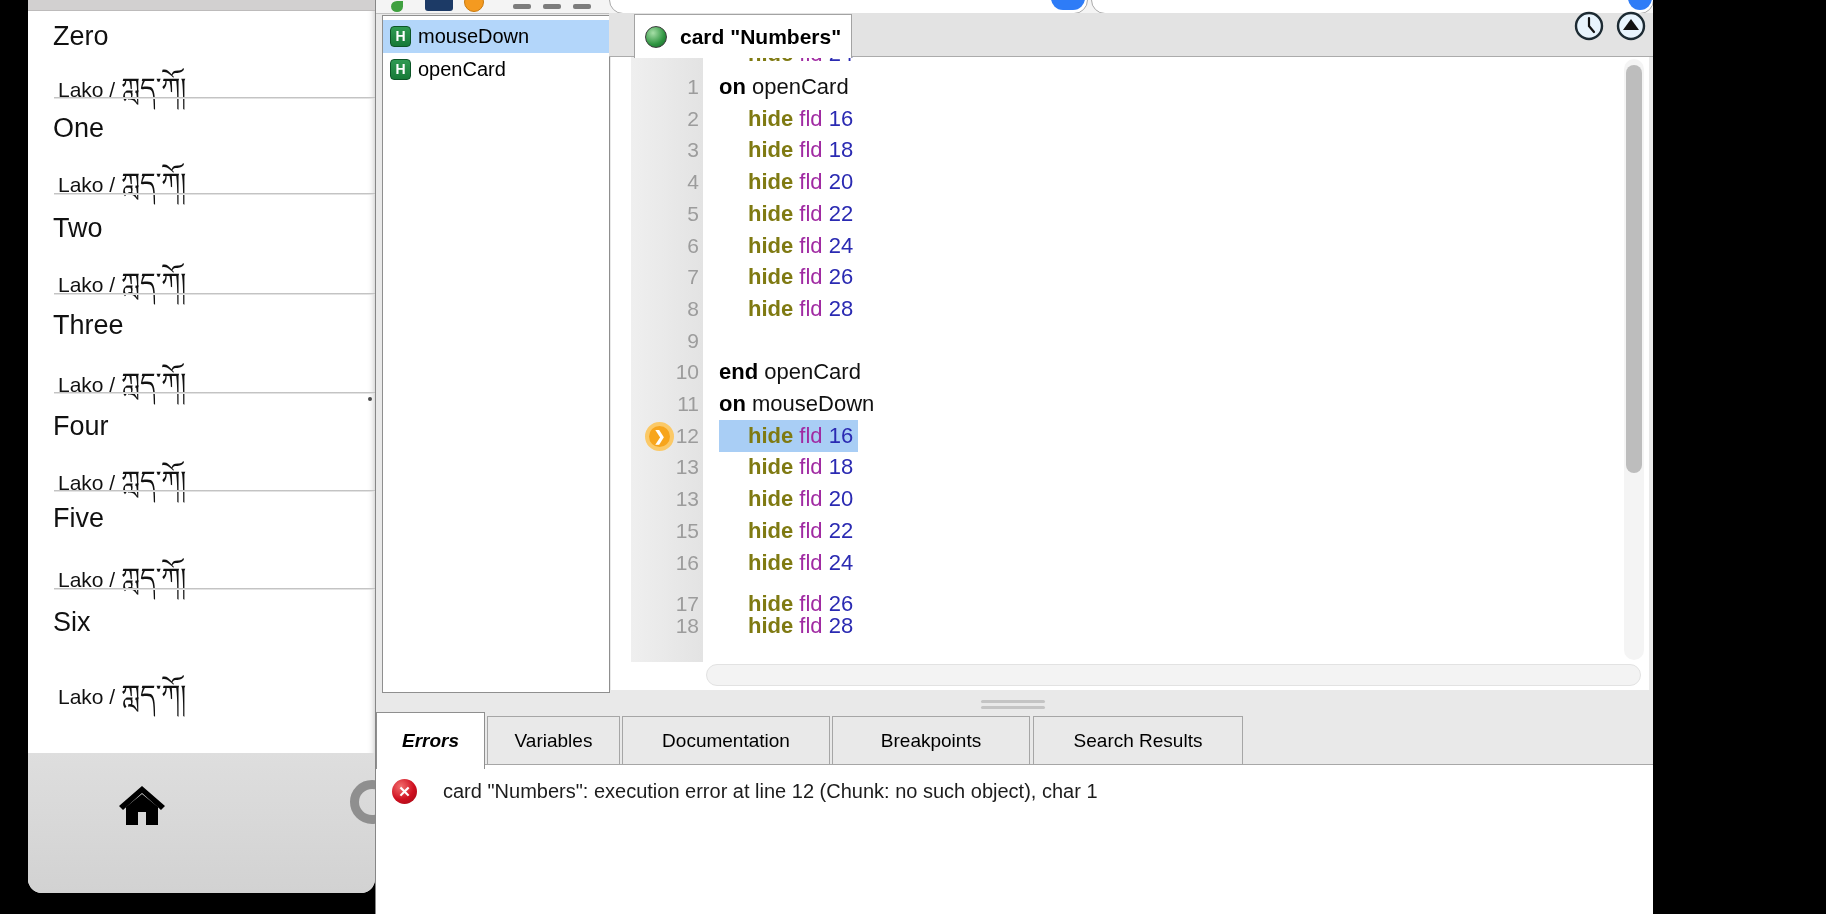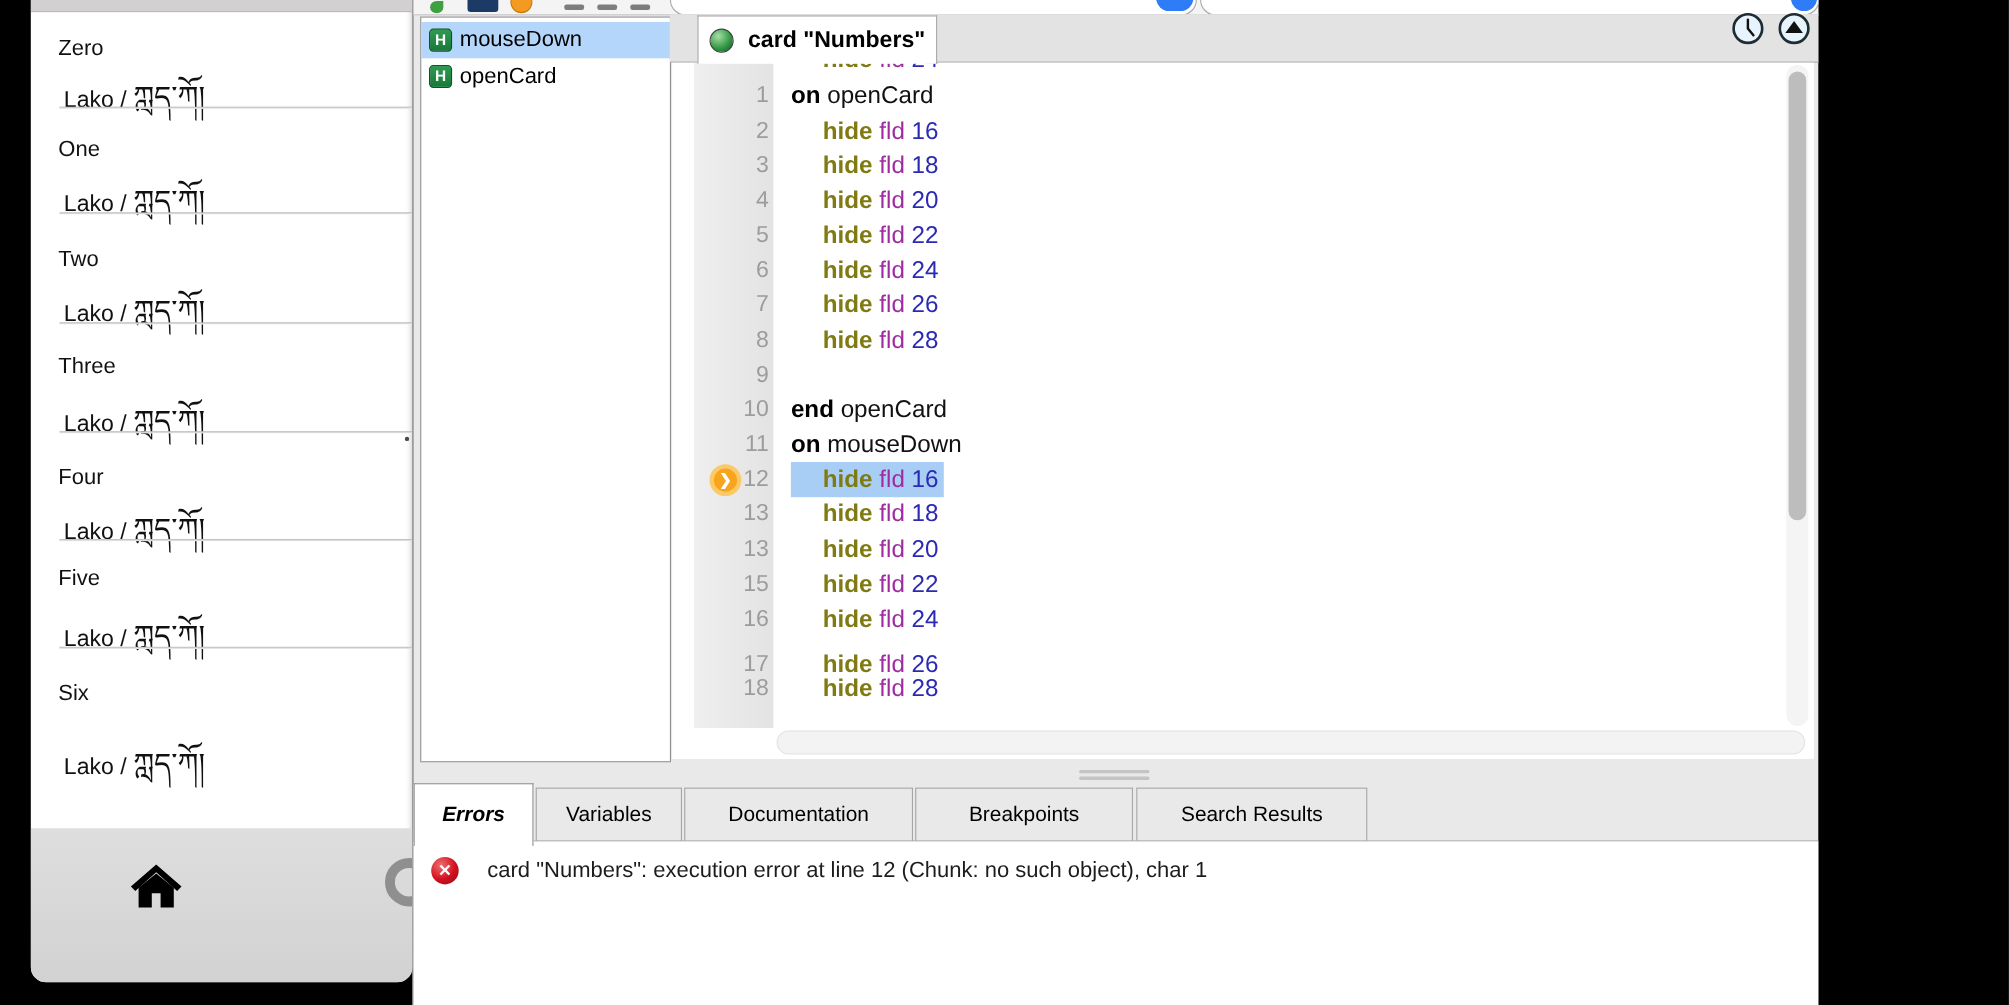--- a/index.html
+++ b/index.html
@@ -4,21 +4,21 @@
 <style>
   html,body{margin:0;padding:0;background:#000;width:1826px;height:914px;overflow:hidden;
     font-family:"Liberation Sans", sans-serif;}
   #stage{position:relative;width:1826px;height:914px;background:#000;}
 
   
   .card-win{position:absolute;left:28px;top:0;width:347px;height:893px;background:#fff;
     border-radius:0 0 14px 14px;overflow:hidden;box-shadow:inset -4px 0 7px -4px rgba(0,0,0,.28);}
   .card-titlebar{position:absolute;left:0;top:0;width:100%;height:10px;background:#d2d0d0;
     border-bottom:1px solid #bdbbbb;}
-  .card-label{position:absolute;left:25px;font-size:20px;color:#111;margin-top:12px;}
+  .card-label{position:absolute;left:25px;font-size:27px;color:#111;}
   .card-sub{position:absolute;left:30px;font-size:21px;color:#111;white-space:nowrap;}
   .card-sub .tib{font-size:27px;}
   .card-div{position:absolute;left:26px;right:0;height:2px;
     background:linear-gradient(#b4b4b4,#f2f2f2);}
   .speck{position:absolute;left:340px;top:397px;width:4px;height:4px;border-radius:50%;background:#4a4a4a;}
   .card-footer{position:absolute;left:0;top:753px;width:100%;height:140px;
     background:linear-gradient(#dedede,#d2d2d2);}
   .home-btn{position:absolute;left:90px;top:30px;width:48px;height:44px;}
   .ring-btn{position:absolute;left:322px;top:27px;width:44px;height:44px;border-radius:50%;
     border:9px solid #8f8f8f;box-sizing:border-box;background:transparent;}

